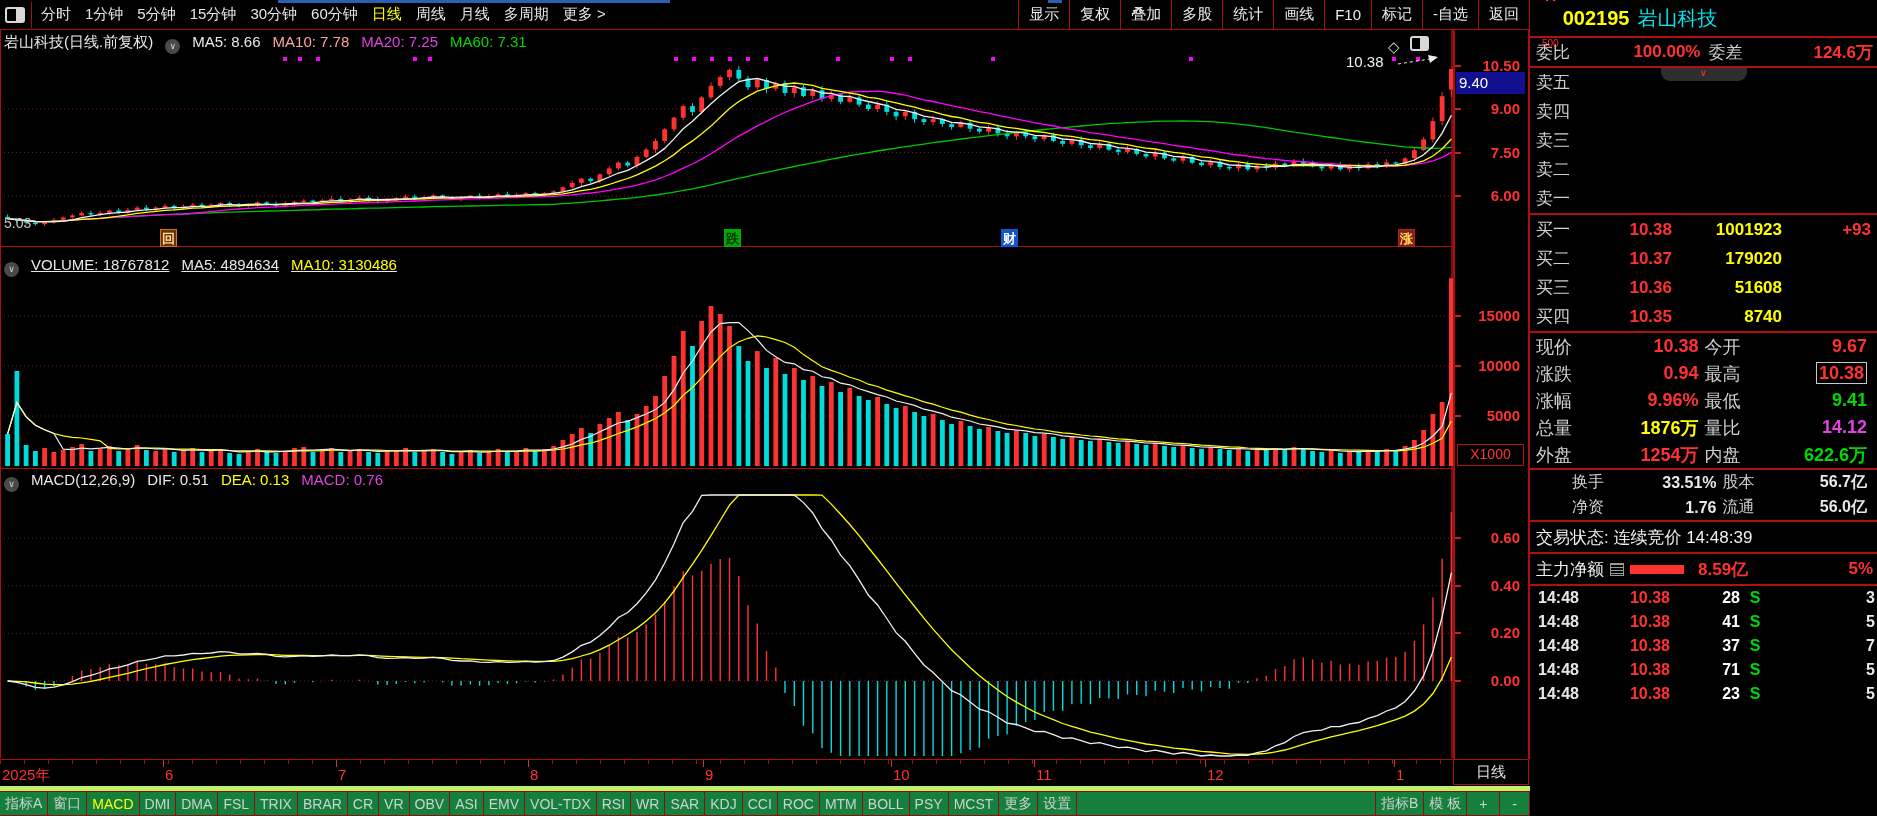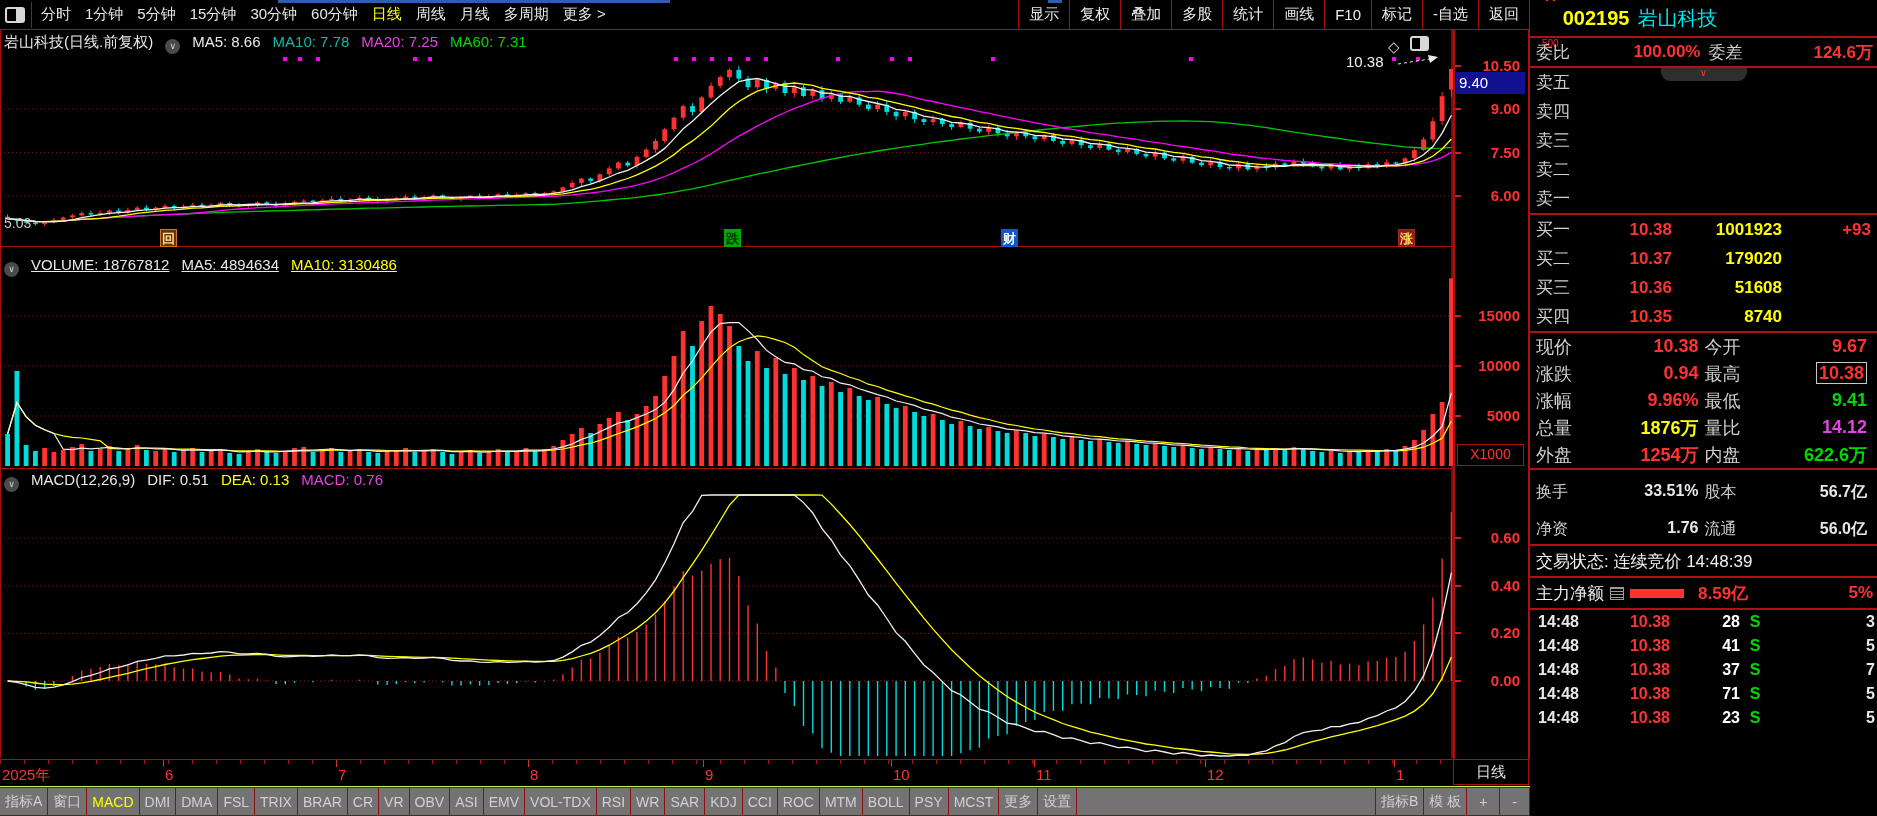--- a/index.html
+++ b/index.html
@@ -44,22 +44,22 @@
          font-size:14px;line-height:18px;text-align:center;}
   
   #xaxisrow{position:absolute;left:0;top:759px;width:1453px;height:27px;border-top:1px solid #a81010;box-sizing:border-box;}
   #xaxisrow .tickstrip{position:absolute;left:0;top:0;right:0;height:4px;
       background:repeating-linear-gradient(90deg,#a81010 0 1px,transparent 1px 24px);}
   .axis-month{position:absolute;top:6px;color:#ff3232;font-size:15px;}
   .monthtick{position:absolute;top:0;width:1px;height:7px;background:#d83030;}
   #periodbox{position:absolute;left:1453px;top:759px;width:76px;height:26px;border:1px solid #a81010;
              box-sizing:border-box;color:#e0e0e0;font-size:15px;line-height:24px;text-align:center;background:#000;}
   
-  #tabbar{position:absolute;left:0;top:786px;width:1530px;height:30px;border-top:1px solid #bef264;
-          box-sizing:border-box;display:flex;align-items:stretch;background:#737373;}
+  #tabbar{position:absolute;left:0;top:786px;width:1530px;height:30px;border-top:5px solid #bef264;
+          box-sizing:border-box;display:flex;align-items:stretch;background:#15803d;}
   .tab{border:1px solid #8b0f0f;margin-left:-1px;color:#d0d0d0;font-size:14px;display:flex;align-items:center;
        padding:0 5px;white-space:nowrap;}
   .tab.sel{color:#ffff00;}
   .tab.spacer{flex:1;}
   .tab.small{padding:0 12px;}
   
   #rpanel{position:absolute;left:1530px;top:0;width:347px;height:816px;background:#000;overflow:hidden;}
   #rp-head{height:36px;display:flex;align-items:center;padding-left:12px;}
   #rbadge{display:flex;flex-direction:column;align-items:center;line-height:1;margin-right:4px;color:#ff2020;}
   #rbadge .r{font-size:15px;font-weight:bold;} #rbadge .n{font-size:10px;margin-top:36px;}
@@ -73,21 +73,21 @@
            border-radius:0 0 9px 9px;color:#ff3232;font-size:10px;line-height:9px;text-align:center;z-index:4;}
   .lvl-row{height:29px;display:flex;align-items:center;padding:0 6px;font-size:17px;}
   .lvl-row .lab{color:#cfcfcf;width:58px;}
   .lvl-row .price{color:#ff3232;font-weight:bold;width:78px;text-align:right;}
   .lvl-row .vol{color:#ffff00;font-weight:bold;width:110px;text-align:right;}
   .lvl-row .extra{color:#ff3232;font-weight:bold;flex:1;text-align:right;}
   .q-row{height:27px;display:flex;align-items:center;padding:0 4px 0 6px;font-size:18px;}
   .q-row .ql{color:#cfcfcf;width:46px;flex:none;}
   .q-row .qv{font-weight:bold;flex:1;text-align:right;margin-right:6px;white-space:nowrap;}
   .q-row .qv.boxed span{border:1px solid #c8c8c8;padding:0 2px;}
-  .i-row{height:25px;display:flex;align-items:flex-start;padding:12px 4px 0 6px;font-size:16px;}
+  .i-row{height:25px;display:flex;align-items:center;padding:0 4px 0 6px;font-size:16px;margin-left:36px;}
   .i-row .ql{color:#cfcfcf;width:58px;flex:none;}
   .i-row .qv{color:#e8e8e8;font-weight:bold;flex:1;text-align:right;margin-right:6px;white-space:nowrap;}
   .v-red{color:#ff3232;} .v-green{color:#00d800;} .v-yellow{color:#ffff00;} .v-magenta{color:#e243e2;}
   #rp-status{height:30px;display:flex;align-items:center;padding-left:6px;color:#f0f0f0;font-size:17px;}
   #rp-net{height:30px;display:flex;align-items:center;padding:0 4px 0 6px;font-size:17px;color:#f0f0f0;}
   #neticon{display:inline-block;width:12px;height:11px;border:1px solid #9a9a9a;margin:0 6px;
            background:repeating-linear-gradient(180deg,#9a9a9a 0 1px,transparent 1px 3px);}
   #netbar{display:inline-block;width:54px;height:9px;background:#ff3232;margin-right:14px;}
   #netval{color:#ff3232;font-weight:bold;} #netpct{color:#ff3232;font-weight:bold;margin-left:auto;}
   .tick-row{height:24px;display:flex;align-items:center;padding:0 2px 0 8px;font-size:16px;font-weight:bold;}
@@ -804,21 +804,21 @@
           <rect x="908" y="27" width="4" height="4" fill="#ff00ff"></rect>
           <rect x="991" y="27" width="4" height="4" fill="#ff00ff"></rect>
           <rect x="1189" y="27" width="4" height="4" fill="#ff00ff"></rect>
           <rect x="1392" y="27" width="4" height="4" fill="#ff00ff"></rect>
           <rect x="1416" y="27" width="4" height="4" fill="#ff00ff"></rect>
           <line x1="1398" y1="34" x2="1430" y2="29" stroke="#eeeeee" stroke-dasharray="3 3"></line>
           <polygon points="1438,27 1428,25 1430,33" fill="#eeeeee"></polygon>
         </svg></div>
 
     <div class="pane-header" style="top:33px;">
-      <span class="w">岩山科技(日线.前复权)</span><span class="cicon">∨</span><span id="ma-spans"><span style="color: rgb(232, 232, 232);">MA5: 8.66</span><span style="color: #14b8a6;">MA10: 7.78</span><span style="color: rgb(226, 67, 226);">MA20: 7.25</span><span style="color: rgb(0, 216, 0);">MA60: 7.31</span></span>
+      <span class="w">岩山科技(日线.前复权)</span><span class="cicon">∨</span><span id="ma-spans"><span style="color: rgb(232, 232, 232);">MA5: 8.66</span><span style="color: #fca5a5;">MA10: 7.78</span><span style="color: rgb(226, 67, 226);">MA20: 7.25</span><span style="color: rgb(0, 216, 0);">MA60: 7.31</span></span>
     </div>
     <div class="pane-header" style="top:256px;text-decoration:underline;">
       <span class="cicon">∨</span><span class="w">VOLUME: 18767812</span><span class="w">MA5: 4894634</span><span class="y">MA10: 3130486</span>
     </div>
     <div class="pane-header" style="top:471px;">
       <span class="cicon">∨</span><span class="w">MACD(12,26,9)</span><span class="w">DIF: 0.51</span><span class="y">DEA: 0.13</span><span class="m">MACD: 0.76</span>
     </div>
 
     <div id="corner-icons">
       <span class="diamond">◇</span><span class="splitico"><span class="half"></span></span>

